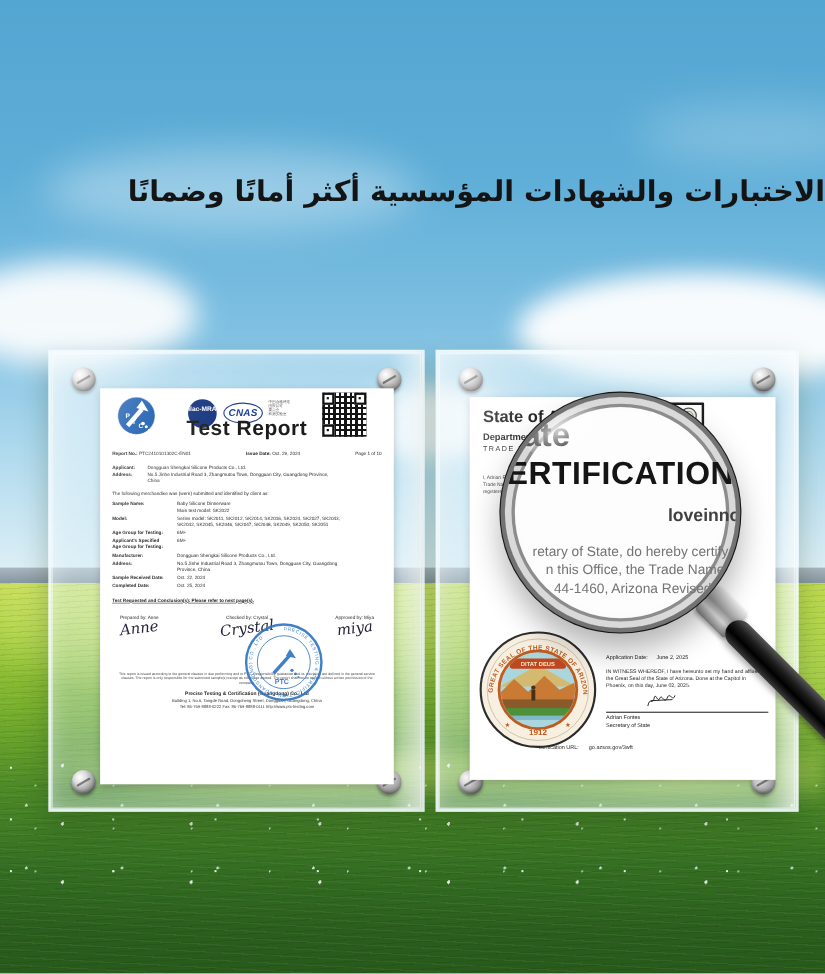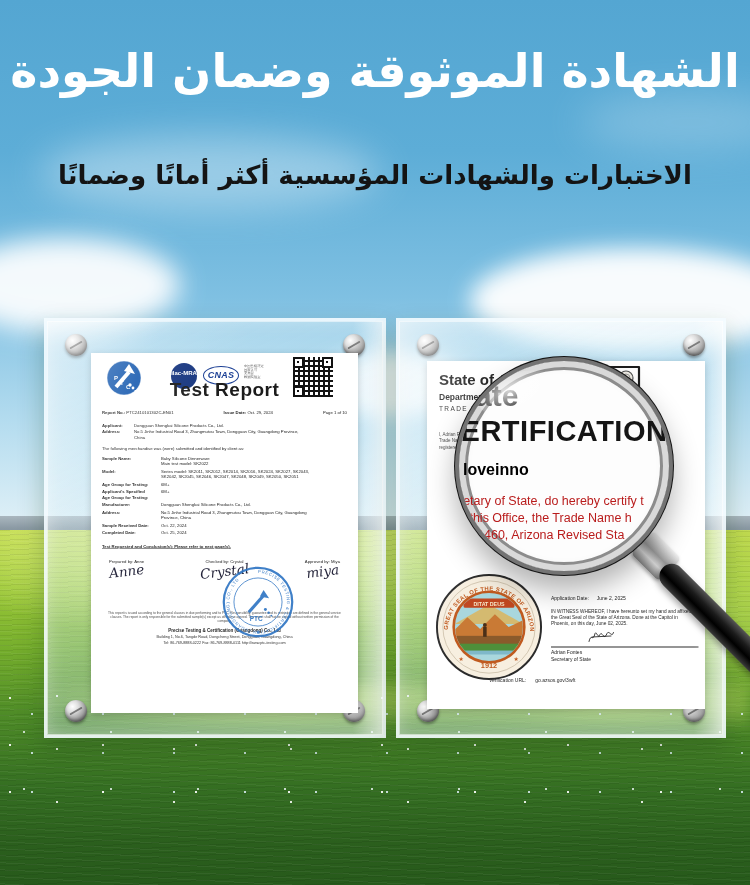--- a/index.html
+++ b/index.html
@@ -34,21 +34,21 @@
       radial-gradient(circle 2px at 24px 44px,rgba(245,252,255,.8) 60%,transparent 61%);
     background-size:93px 47px,71px 39px,117px 53px,63px 43px,87px 57px; }
   .sunband { position:absolute; left:40px; top:682px; width:710px; height:46px; filter:blur(7px);
     background:radial-gradient(ellipse 50% 100% at 35% 40%,rgba(224,240,120,.75),transparent 75%),
                radial-gradient(ellipse 45% 100% at 82% 45%,rgba(214,236,110,.7),transparent 75%); }
 
   
   .hero-title { position:absolute; left:0; top:44px; width:750px; text-align:center; direction:rtl;
     font-family:"DejaVu Sans",sans-serif; font-weight:bold; font-size:46px; line-height:1.2;
     color:#ffffff; white-space:nowrap; }
-  .hero-sub { position:absolute; left:0; top:160px; width:750px; text-align:center; direction:rtl;
+  .hero-sub { position:absolute; left:0; top:160px; width:750px; text-align:right; direction:rtl;
     font-family:"DejaVu Sans",sans-serif; font-weight:bold; font-size:26px; color:#141414; white-space:nowrap; }
 
   
   .frame { position:absolute; top:318px; height:420px; border:3px solid rgba(244,252,255,.85);
     background:linear-gradient(155deg,rgba(235,248,252,.42) 0%,rgba(205,234,245,.30) 45%,rgba(225,244,250,.40) 100%);
     box-shadow:inset 0 0 0 1px rgba(255,255,255,.55), inset 0 0 18px rgba(255,255,255,.35),
                0 12px 24px rgba(25,60,25,.28); }
   .frame::after { content:""; position:absolute; inset:0;
     background:linear-gradient(115deg,rgba(255,255,255,.5) 0%,rgba(255,255,255,.1) 22%,transparent 40%),
                linear-gradient(270deg,rgba(255,255,255,.55) 0%,transparent 9%);
@@ -128,24 +128,24 @@
   
   .lens { position:absolute; left:455px; top:357px; width:218px; height:218px; border-radius:50%;
     background:#fdfdfd; border:4px solid #737373; overflow:hidden;
     box-shadow:inset 0 0 0 6px #d9d9d9, inset 0 0 0 9px #8c8c8c, inset 0 0 14px rgba(0,0,0,.14),
                0 0 0 1px #151515, 0 16px 28px rgba(0,0,0,.3); }
   .lens::after { content:""; position:absolute; left:18px; top:12px; width:80px; height:40px; border-radius:50%;
     background:radial-gradient(ellipse at 40% 40%,rgba(255,255,255,.8),transparent 70%); transform:rotate(-18deg); }
   .lens-frag { position:absolute; left:16px; top:18px; font-size:30px; font-weight:bold; color:#191919; }
   .lens-word { position:absolute; left:0; top:54px; width:100%; text-align:center;
     font-size:29px; font-weight:bold; color:#151515; letter-spacing:.5px; white-space:nowrap; }
-  .lens-brand { position:absolute; left:4px; top:100px; width:100%; text-align:left;
-    font-size:16px; font-weight:bold; color:#000000; }
-  .lens-body { position:absolute; left:0; top:132px; width:100%; text-align:left;
-    font-size:12.5px; line-height:17px; color:#b91c1c; white-space:pre-line; }
+  .lens-brand { position:absolute; left:4px; top:100px; width:100%; text-align:right;
+    font-size:16px; font-weight:bold; color:#404040; }
+  .lens-body { position:absolute; left:0; top:132px; width:100%; text-align:right;
+    font-size:12.5px; line-height:17px; color:#737373; white-space:pre-line; }
   .ferrule { position:absolute; left:636px; top:540px; width:40px; height:32px; border-radius:5px;
     background:linear-gradient(180deg,#efefef 0%,#9a9a9a 45%,#d6d6d6 70%,#7e7e7e 100%);
     transform:rotate(45deg); box-shadow:0 2px 4px rgba(0,0,0,.35); }
   .rod { position:absolute; left:663px; top:555px; width:148px; height:25px; border-radius:13px;
     background:linear-gradient(180deg,#555 0%,#1c1c1c 35%,#000 65%,#3a3a3a 100%);
     transform:rotate(45deg); transform-origin:0 50%; box-shadow:0 3px 6px rgba(0,0,0,.35); }
 
   svg text { font-family:"Liberation Sans","DejaVu Sans",sans-serif; }
 </style>
 </head>
@@ -157,21 +157,20 @@
   <div class="cloud c3"></div>
   <div class="cloud c5"></div>
   <div class="cloud c1"></div>
   <div class="cloud c2"></div>
   <div class="cloud c4"></div>
   <div class="horizon"></div>
   <div class="grass"></div>
   <div class="sunband"></div>
   <div class="flowers"></div>
 
-  <div class="hero-title">الشهادة الموثوقة وضمان الجودة</div>
   <div class="hero-sub">الاختبارات والشهادات المؤسسية أكثر أمانًا وضمانًا</div>
 
   <div class="frame left">
     <div class="screw tl"></div>
     <div class="screw tr"></div>
     <div class="screw bl"></div>
     <div class="screw br"></div>
 
     <div class="paper tr-paper">
       <div class="tr-logos">

